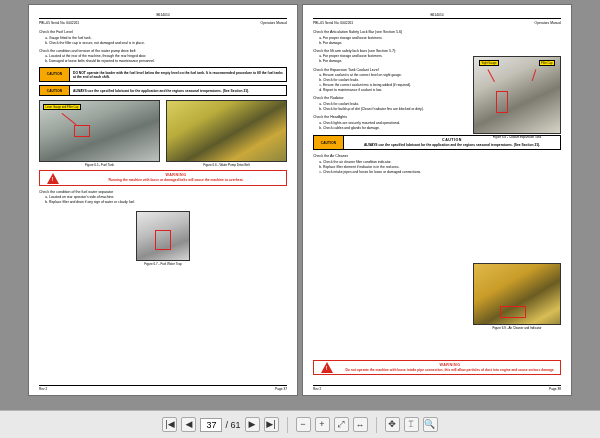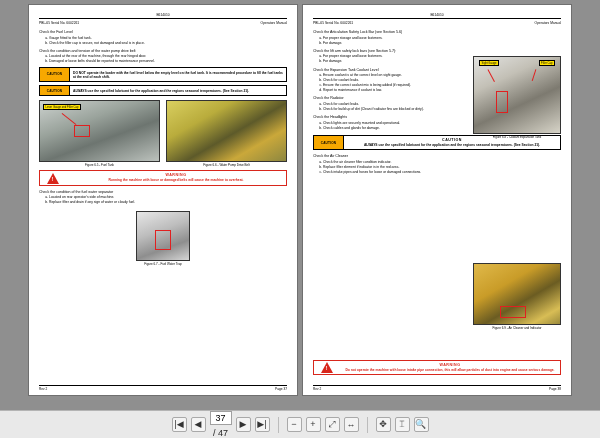--- a/index.html
+++ b/index.html
@@ -169,21 +169,21 @@
     background: #f4f4f4;
     border: 1px solid #a9a9a9;
     border-radius: 2px;
     display: flex; align-items: center; justify-content: center;
     font-size: 8px; color: #333;
     cursor: pointer;
   }
   .tb-sep { width: 1px; height: 16px; background: #bcbcbc; margin: 0 4px; }
   .pagebox {
     display: flex; align-items: center; gap: 3px;
-    font-size: 9px; color: #222; flex-direction: column;
+    font-size: 9px; color: #222;
   }
   .pagebox input {
     width: 22px; height: 14px;
     border: 1px solid #a0a0a0;
     background: #fff;
     font-size: 9px;
     text-align: center;
     font-family: "Liberation Sans", sans-serif;
   }
   .tb-icon { font-size: 9px; line-height: 1; }
@@ -380,21 +380,21 @@
 
   <div class="toolbar">
     <div class="tb-btn">
         <span class="tb-icon">|◀</span>
       </div>
     <div class="tb-btn">
         <span class="tb-icon">◀</span>
       </div>
     <div class="pagebox">
       <input type="text" value="37" style="">
-      <span>/ 47</span>
+      <span>/ 61</span>
     </div>
     <div class="tb-btn">
         <span class="tb-icon">▶</span>
       </div>
     <div class="tb-btn">
         <span class="tb-icon">▶|</span>
       </div>
     <div class="tb-sep"></div>
     <div class="tb-btn">
         <span class="tb-icon">−</span>

